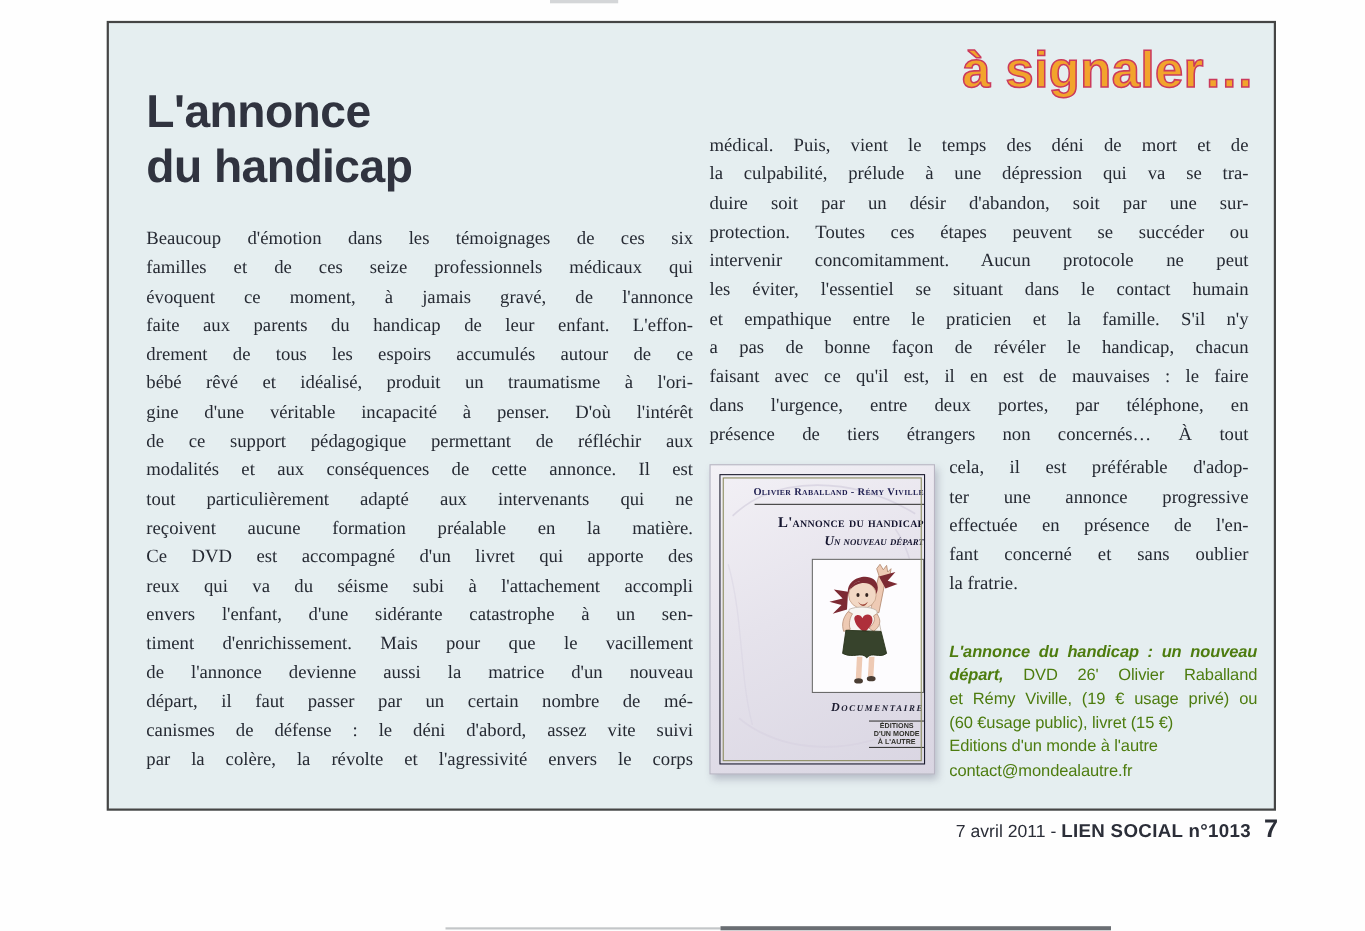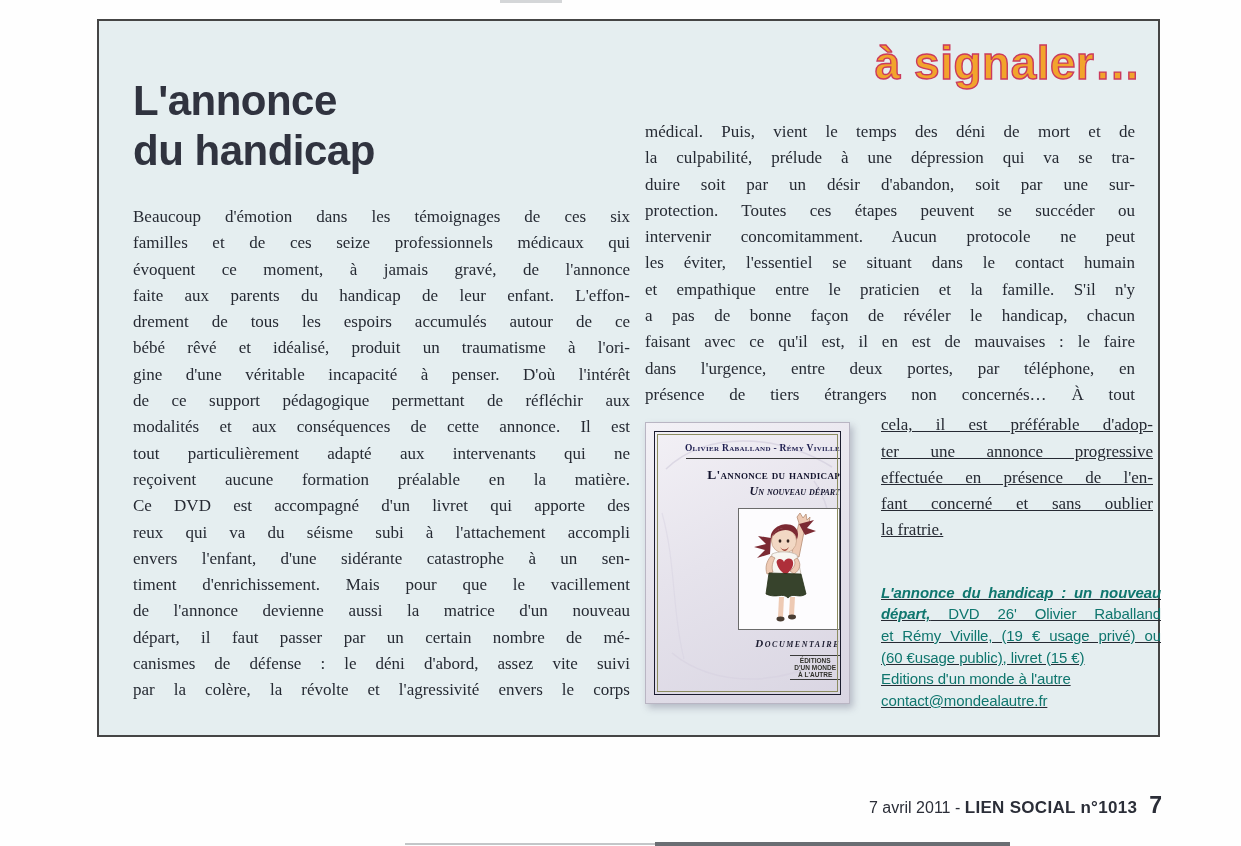--- a/index.html
+++ b/index.html
@@ -20,21 +20,21 @@
            font-size:42px; line-height:50px; letter-spacing:-0.5px; color:#30333f; }
 
   .col-left  { position:absolute; left:133px; top:204px; width:497px; }
   .col-right { position:absolute; left:645px; top:119px; width:490px; }
 
   .line { font-size:17px; line-height:26.3px; text-align:justify; text-align-last:justify;
           width:100%; white-space:normal; }
   .line.last { text-align-last:left; }
 
   .wrap-row { display:flex; align-items:flex-start; margin-top:4px; }
-  .wrap-text { width:272px; margin-left:31px;text-decoration:underline; }
+  .wrap-text { width:272px; margin-left:13px; }
 
   
   .dvd-cover { position:relative; width:205px; height:282px; margin-top:10px; flex:0 0 auto;
                background:linear-gradient(155deg,#f3f1f6 0%,#e6e3ec 45%,#d9d5e2 100%);
                border:1px solid #b9b5c3; box-shadow:3px 4px 7px rgba(110,110,135,.4); }
   .cover-sketch { position:absolute; inset:0; }
   .cover-frame { position:absolute; inset:8px; border:1px solid #1b1b2e;
                  outline:1px solid #8c8c60; outline-offset:-4px;
                  display:flex; flex-direction:column; align-items:flex-end;
                  padding-top:11px; font-family:"Liberation Serif", serif; }
@@ -49,26 +49,26 @@
                background:#fdfcfe; overflow:hidden; }
   .cover-genre { margin-top:7px; font-size:11px; font-weight:bold; font-variant:small-caps;
                  letter-spacing:1.5px; color:#1c1c30;font-style:italic; }
   .cover-pub { margin-top:6px; font-family:"Liberation Sans", sans-serif; font-size:6.5px;
                line-height:7px; font-weight:bold; text-transform:uppercase; color:#30302a;
                text-align:center; border-top:1px solid #3a3a3a; border-bottom:1px solid #3a3a3a;
                padding:1px 4px; }
 
   
   .caption { margin-top:38px; width:280px; font-family:"Liberation Sans", sans-serif;
-             font-size:15px; line-height:21.6px; color:#0f766e; letter-spacing:-0.1px; }
+             font-size:15px; line-height:21.6px; color:#4d7c0f; letter-spacing:-0.1px; }
   .cap-line { text-align:justify; text-align-last:justify; }
   .cap-line.left { text-align:right; text-align-last:left; }
   .bi { font-weight:bold; font-style:italic; }
 
-  .footer { position:absolute; top:792px; right:79px; display:flex; align-items:baseline;
+  .footer { position:absolute; top:740px; right:79px; display:flex; align-items:baseline;
             font-family:"Liberation Sans", sans-serif; color:#2b2e38; }
   .footer .date { font-size:16px; white-space:pre; }
   .footer .mag  { font-size:17px; font-weight:bold; letter-spacing:.3px; }
   .footer .num  { font-size:23px; font-weight:bold; margin-left:12px; }
 
   
   .artifact-bottom { position:absolute; left:655px; top:842px; width:355px; height:4px;
                      background:#50555a; opacity:.85; }
   .artifact-bottom2 { position:absolute; left:405px; top:843px; width:250px; height:2px;
                       background:#c3c6c8; }

